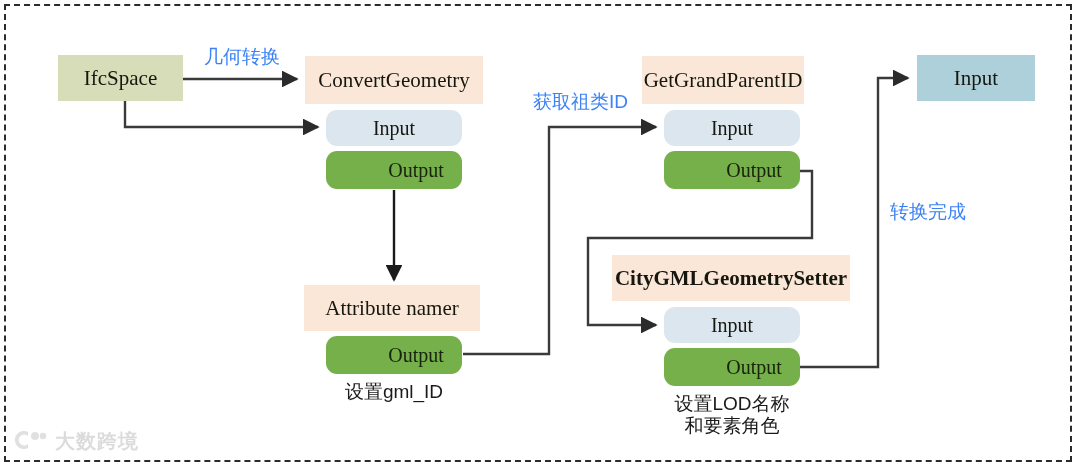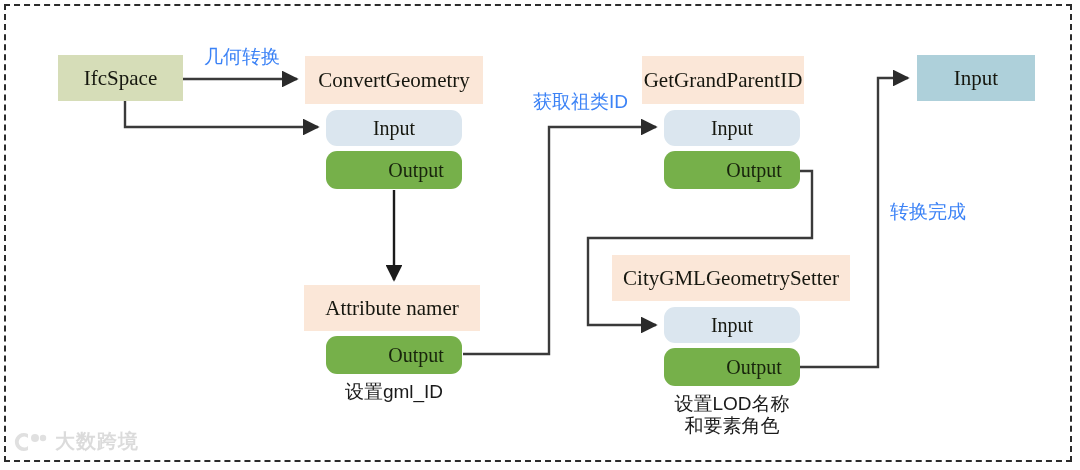--- a/index.html
+++ b/index.html
@@ -78,21 +78,21 @@
     color: #1a1a1a;
     text-align: center;
     line-height: 1.15;
     font-family: "Liberation Sans", "DejaVu Sans", sans-serif;
   }
   .watermark {
     position: absolute;
     left: 14px;
     top: 428px;
     display: flex;
-    align-items: center;
+    align-items: flex-start;
     gap: 7px;
     opacity: 0.30;
   }
   .wm-logo {
     position: relative;
     width: 34px;
     height: 24px;
   }
   .wm-text {
     font-size: 20px;
@@ -160,21 +160,21 @@
     <span>Input</span>
   </div>
 
   <div class="node node-header" style="left:304px; top:285px; width:176px; height:46px;">
     <span>Attribute namer</span>
   </div>
   <div class="node port-output" style="left:326px; top:336px; width:136px; height:38px;">
     <span>Output</span>
   </div>
 
-  <div class="node node-header" style="left:612px; top:255px; width:238px; height:46px;">
+  <div class="node node-header" style="left:612px; top:255px; width:238px; height:46px;font-weight:bold;">
     <span>CityGMLGeometrySetter</span>
   </div>
   <div class="node port-input" style="left:664px; top:307px; width:136px; height:36px;">
     <span>Input</span>
   </div>
   <div class="node port-output" style="left:664px; top:348px; width:136px; height:38px;">
     <span>Output</span>
   </div>
 
   <div class="edge-label" style="left:204px; top:44px;">几何转换</div>

